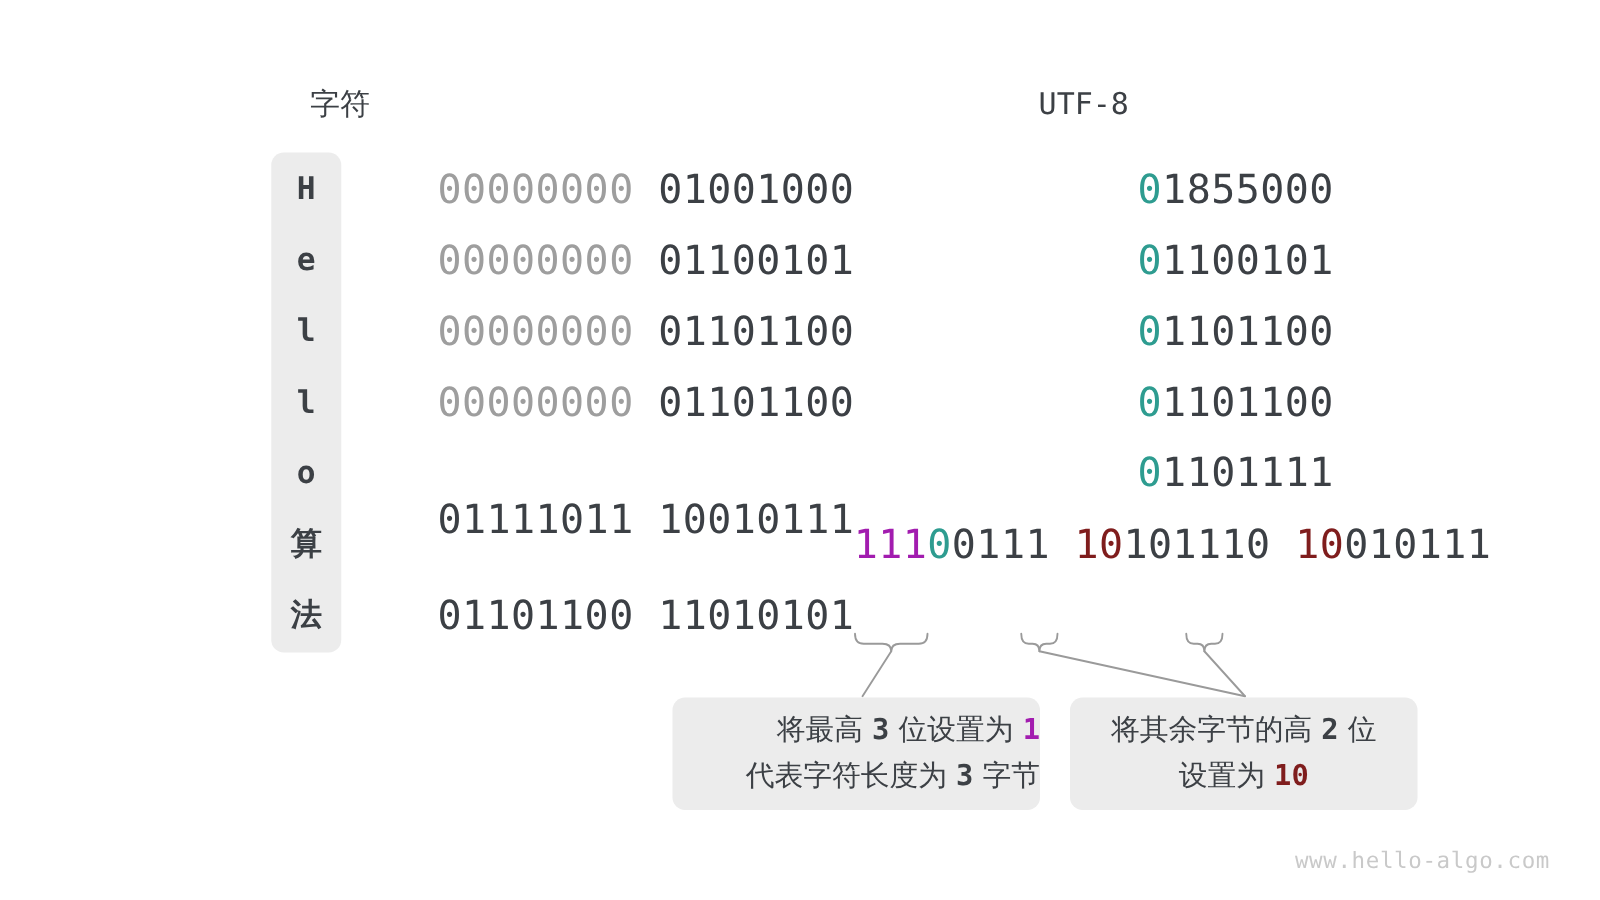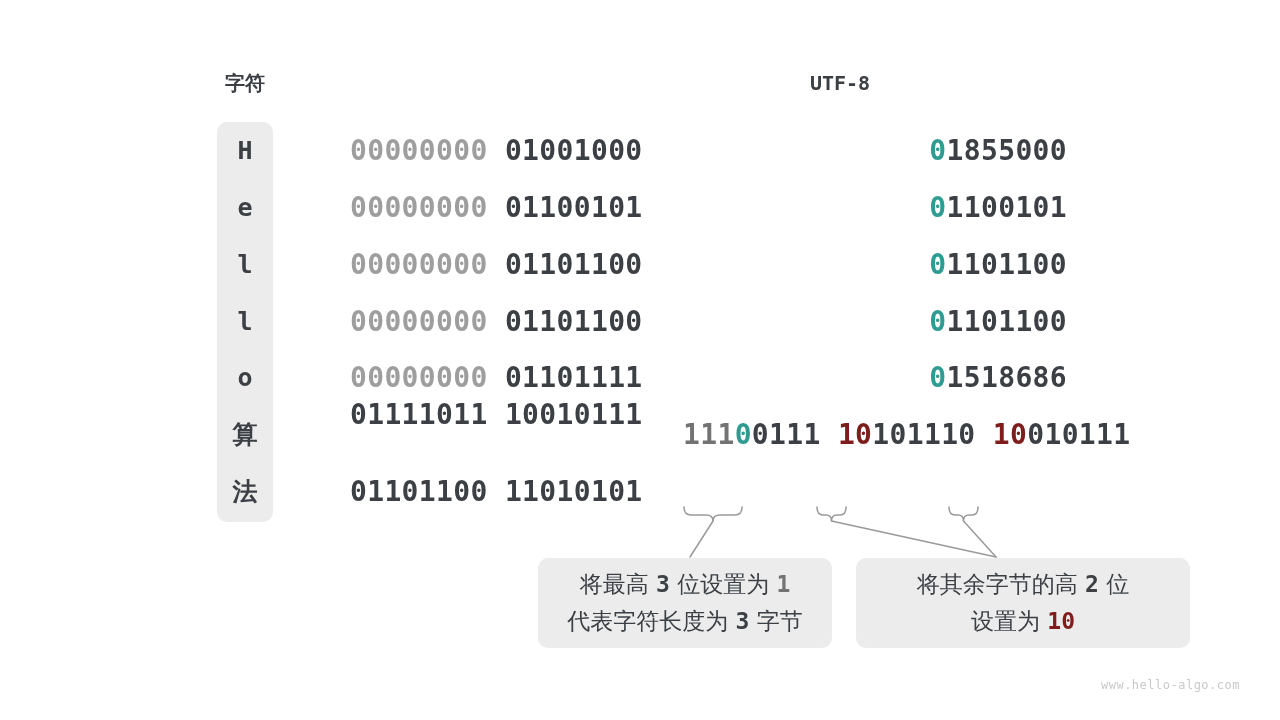--- a/index.html
+++ b/index.html
@@ -1,42 +1,42 @@
 <!DOCTYPE html>
 <html><head>
 <meta charset="utf-8">
 <style>
   html,body{margin:0;padding:0;background:#ffffff;}
   .canvas{
     position:relative;width:1280px;height:720px;background:#ffffff;overflow:hidden;
     font-family:"DejaVu Sans","Liberation Sans",sans-serif;color:#3C4045;
   }
   .mono{font-family:"DejaVu Sans Mono","Liberation Mono",monospace;}
-  .hdr{position:absolute;top:68px;height:30px;line-height:30px;font-size:20px;font-weight:bold;text-align:center;color:#3C4045;}
+  .hdr{position:absolute;top:68px;height:30px;line-height:30px;font-size:24px;font-weight:normal;text-align:center;color:#3C4045;margin-left:27px;}
   .hdr-char{left:217px;width:56px;}
   .hdr-unicode{left:350px;width:258px;}
   .hdr-utf8{left:648px;width:384px;}
   .char-strip{position:absolute;left:217px;top:122px;width:56px;height:400px;background:#ECECEC;border-radius:10px;}
   .char-cell{position:absolute;left:217px;width:56px;height:30px;line-height:30px;text-align:center;
     font-size:25px;font-weight:bold;color:#3C4045;font-family:"DejaVu Sans Mono","DejaVu Sans","Liberation Sans",monospace,sans-serif;}
-  .bits{position:absolute;height:30px;line-height:30px;font-size:28px;font-weight:bold;letter-spacing:0.35px;white-space:pre;}
+  .bits{position:absolute;height:30px;line-height:30px;font-size:32px;font-weight:normal;letter-spacing:0.35px;white-space:pre;}
   .row-unicode{left:350px;width:262px;text-align:left;}
   .row-utf8{left:683px;width:384px;text-align:right;}
   .c-dark{color:#3C4045;}
   .c-gray{color:#9E9E9E;}
-  .c-green{color:#737373;}
+  .c-green{color:#a21caf;}
   .c-teal{color:#2E9C90;}
   .c-blue{color:#7f1d1d;}
   .overlay{position:absolute;left:0;top:0;width:1280px;height:720px;pointer-events:none;}
   .note{position:absolute;top:558px;height:90px;background:#ECECEC;border-radius:10px;box-sizing:border-box;
     text-align:center;font-size:23px;line-height:37px;padding-top:8px;color:#3C4045;}
-  .note-1{left:538px;width:294px;}
-  .note-2{left:856px;width:334px;}
+  .note-1{left:538px;width:294px;text-align:right;}
+  .note-2{left:856px;width:278px;}
   .note .mono{font-weight:bold;}
-  .watermark{position:absolute;right:40px;top:678px;font-size:12px;color:#C9C9C9;letter-spacing:0.5px;}
+  .watermark{position:absolute;right:40px;top:678px;font-size:18px;color:#C9C9C9;letter-spacing:0.5px;}
 </style>
 </head>
 <body>
 
 <div class="canvas">
 
   <div class="hdr hdr-char">字符</div>
   <div class="hdr hdr-utf8 mono">UTF-8</div>
 
   <div class="char-strip"></div>
@@ -45,29 +45,28 @@
   <div class="char-cell" style="top:250px">l</div>
   <div class="char-cell" style="top:307px">l</div>
   <div class="char-cell" style="top:363px">o</div>
   <div class="char-cell" style="top:420px">算</div>
   <div class="char-cell" style="top:477px">法</div>
 
   <div class="bits mono row-unicode" style="top:136px"><span class="c-gray">00000000</span><span class="c-dark"> </span><span class="c-dark">01001000</span></div>
   <div class="bits mono row-unicode" style="top:193px"><span class="c-gray">00000000</span><span class="c-dark"> </span><span class="c-dark">01100101</span></div>
   <div class="bits mono row-unicode" style="top:250px"><span class="c-gray">00000000</span><span class="c-dark"> </span><span class="c-dark">01101100</span></div>
   <div class="bits mono row-unicode" style="top:307px"><span class="c-gray">00000000</span><span class="c-dark"> </span><span class="c-dark">01101100</span></div>
-  <div class="bits mono row-unicode" style="top:363px"><span class="c-gray">00000000</span><span class="c-dark"> </span><span class="c-dark">01101111</span></div>
   <div class="bits mono row-unicode" style="top:400px"><span class="c-dark">01111011</span><span class="c-dark"> </span><span class="c-dark">10010111</span></div>
   <div class="bits mono row-unicode" style="top:477px"><span class="c-dark">01101100</span><span class="c-dark"> </span><span class="c-dark">11010101</span></div>
 
   <div class="bits mono row-utf8" style="top:136px"><span class="c-teal">0</span><span class="c-dark">1855000</span></div>
   <div class="bits mono row-utf8" style="top:193px"><span class="c-teal">0</span><span class="c-dark">1100101</span></div>
   <div class="bits mono row-utf8" style="top:250px"><span class="c-teal">0</span><span class="c-dark">1101100</span></div>
   <div class="bits mono row-utf8" style="top:307px"><span class="c-teal">0</span><span class="c-dark">1101100</span></div>
-  <div class="bits mono row-utf8" style="top:363px"><span class="c-teal">0</span><span class="c-dark">1518686</span></div>
+  <div class="bits mono row-utf8" style="top:363px"><span class="c-teal">0</span><span class="c-dark">1101111</span></div>
   <div class="bits mono row-utf8" style="top:420px"><span class="c-green">111</span><span class="c-teal">0</span><span class="c-dark">0111</span><span class="c-dark"> </span><span class="c-blue">10</span><span class="c-dark">101110</span><span class="c-dark"> </span><span class="c-blue">10</span><span class="c-dark">010111</span></div>
 
   <svg class="overlay" viewBox="0 0 1280 720">
     <g fill="none" stroke="#9A9A9A" stroke-width="1.5" stroke-linecap="round" stroke-linejoin="round">
       <path d="M 684,507 Q 684,515 691,515 L 706,515 Q 713,515 713,521 Q 713,515 720,515 L 735,515 Q 742,515 742,507"></path>
       <path d="M 817,507 Q 817,515 823,515 L 826,515 Q 831.5,515 831.5,521 Q 831.5,515 837,515 L 840,515 Q 846,515 846,507"></path>
       <path d="M 949,507 Q 949,515 955,515 L 958,515 Q 963.5,515 963.5,521 Q 963.5,515 969,515 L 972,515 Q 978,515 978,507"></path>
       <path d="M 713,521 L 690,557"></path>
       <path d="M 831.5,521 L 996,557"></path>
       <path d="M 963.5,521 L 996,557"></path>

